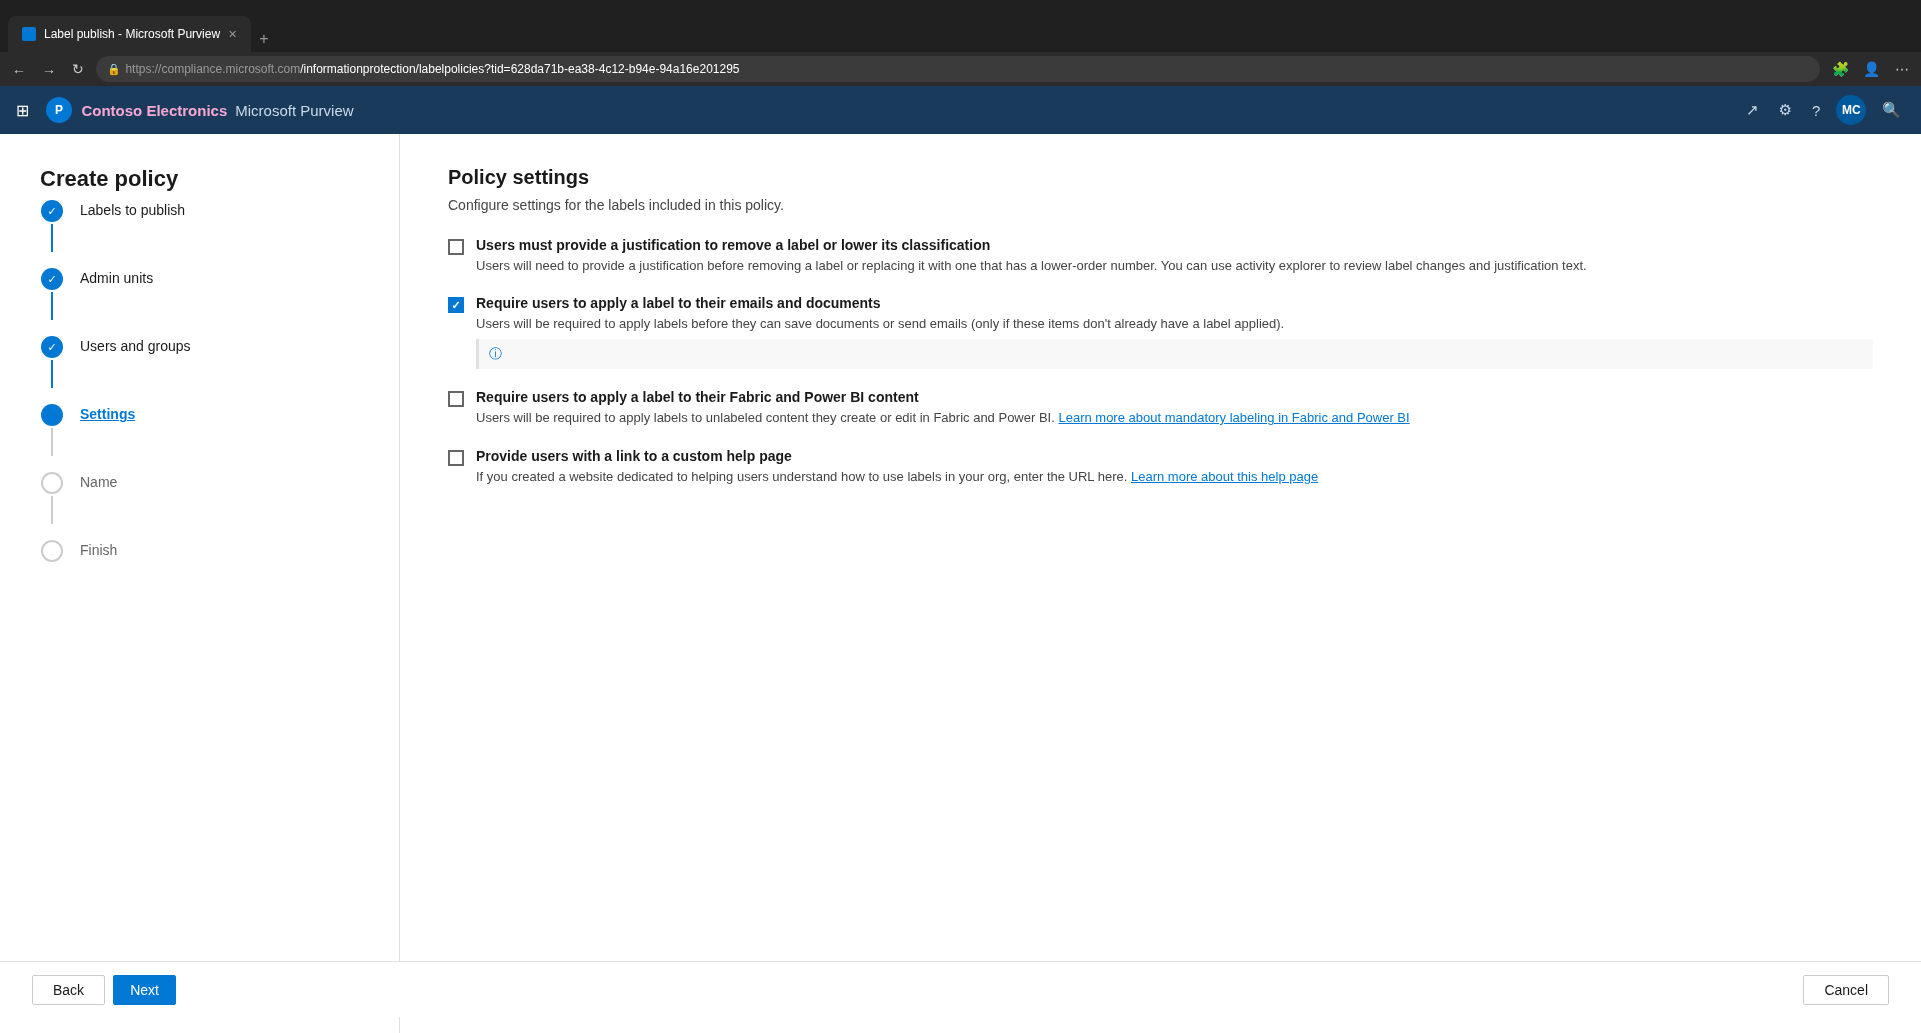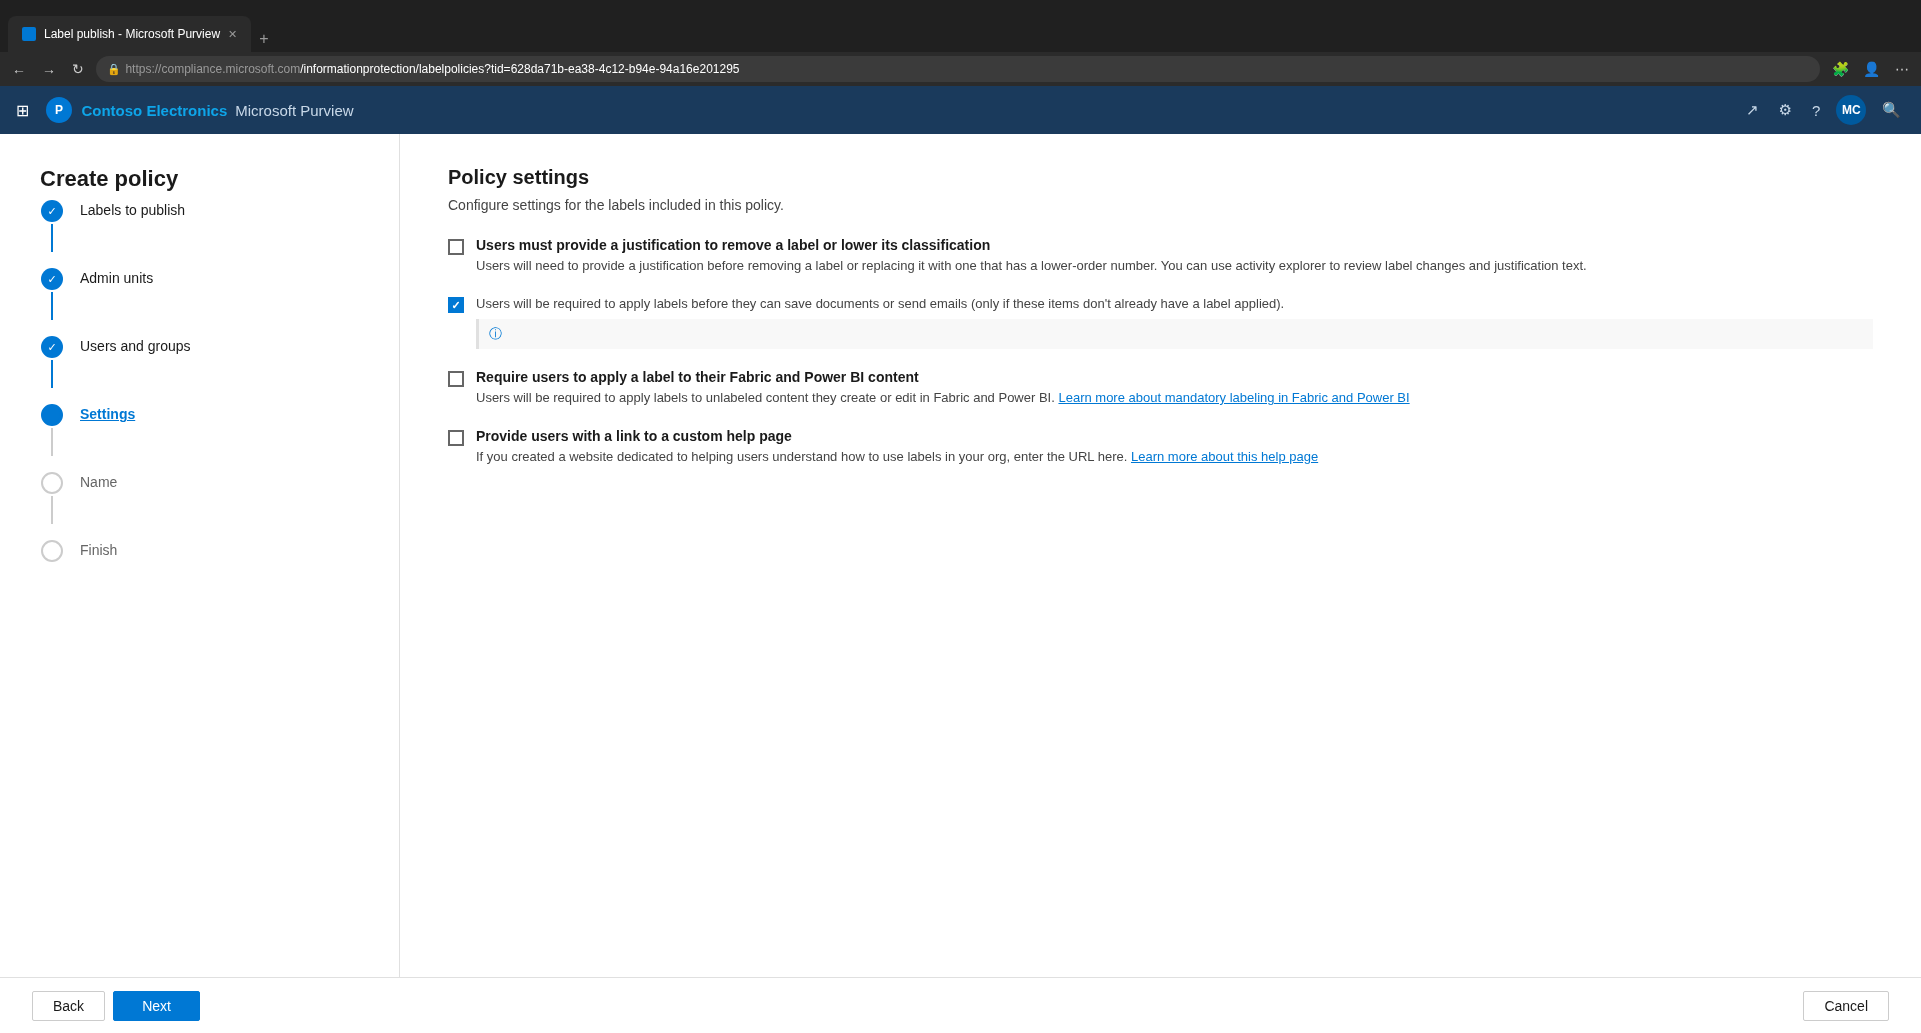--- a/index.html
+++ b/index.html
@@ -71,21 +71,21 @@
       height: 48px;
       display: flex;
       align-items: center;
       padding: 0 16px;
       gap: 16px;
       color: white;
     }
     .app-grid-icon { font-size: 16px; cursor: pointer; }
     .app-logo { display: flex; align-items: center; gap: 8px; }
     .app-logo-icon { width: 28px; height: 28px; }
-    .app-name { font-size: 15px; font-weight: 600; color: #0ea5e9; }
+    .app-name { font-size: 15px; font-weight: 600; color: #f9a8d4; }
     .app-product { font-size: 15px; color: #c8d8e8; }
     .header-spacer { flex: 1; }
     .header-actions { display: flex; align-items: center; gap: 12px; color: #c8d8e8; font-size: 15px; }
     .header-avatar {
       width: 30px; height: 30px;
       background: #005a9e;
       border-radius: 50%;
       display: flex; align-items: center; justify-content: center;
       color: white; font-size: 12px; font-weight: 600;
       cursor: pointer;
@@ -236,42 +236,42 @@
       gap: 6px;
       font-size: 12px;
       color: #555;
     }
     .info-icon { color: #0078d4; font-size: 13px; flex-shrink: 0; }
     a.link { color: #0078d4; text-decoration: underline; cursor: pointer; }
 
     
     .bottom-bar {
       position: fixed;
-      bottom: 0;
+      bottom: 16px;
       left: 0;
       right: 0;
       height: 56px;
       background: white;
       border-top: 1px solid #e0e0e0;
       display: flex;
       align-items: center;
       padding: 0 32px;
       gap: 8px;
     }
     .btn-back {
       padding: 6px 20px;
       border: 1px solid #ccc;
       background: white;
       color: #1a1a1a;
       border-radius: 2px;
       font-size: 14px;
       cursor: pointer;
     }
     .btn-next {
-      padding: 6px 28px;
+      padding: 6px 16px;
       background: #0078d4;
       color: white;
       border: 1px solid #0078d4;
       border-radius: 2px;
       font-size: 14px;
       cursor: pointer;
     }
     .btn-cancel {
       position: absolute;
       right: 32px;
@@ -399,20 +399,21 @@
       <div class="option-checkbox"></div>
       <div class="option-content">
         <div class="option-title">Users must provide a justification to remove a label or lower its classification</div>
         <div class="option-desc">Users will need to provide a justification before removing a label or replacing it with one that has a lower-order number. You can use activity explorer to review label changes and justification text.</div>
       </div>
     </div>
 
     <div class="option-item">
       <div class="option-checkbox checked"></div>
       <div class="option-content">
+        <div class="option-title">Require users to apply a label to their emails and documents</div>
         <div class="option-desc">Users will be required to apply labels before they can save documents or send emails (only if these items don't already have a label applied).</div>
         <div class="option-note">
           <span class="info-icon">ⓘ</span>
         </div>
       </div>
     </div>
 
     <div class="option-item">
       <div class="option-checkbox"></div>
       <div class="option-content">

